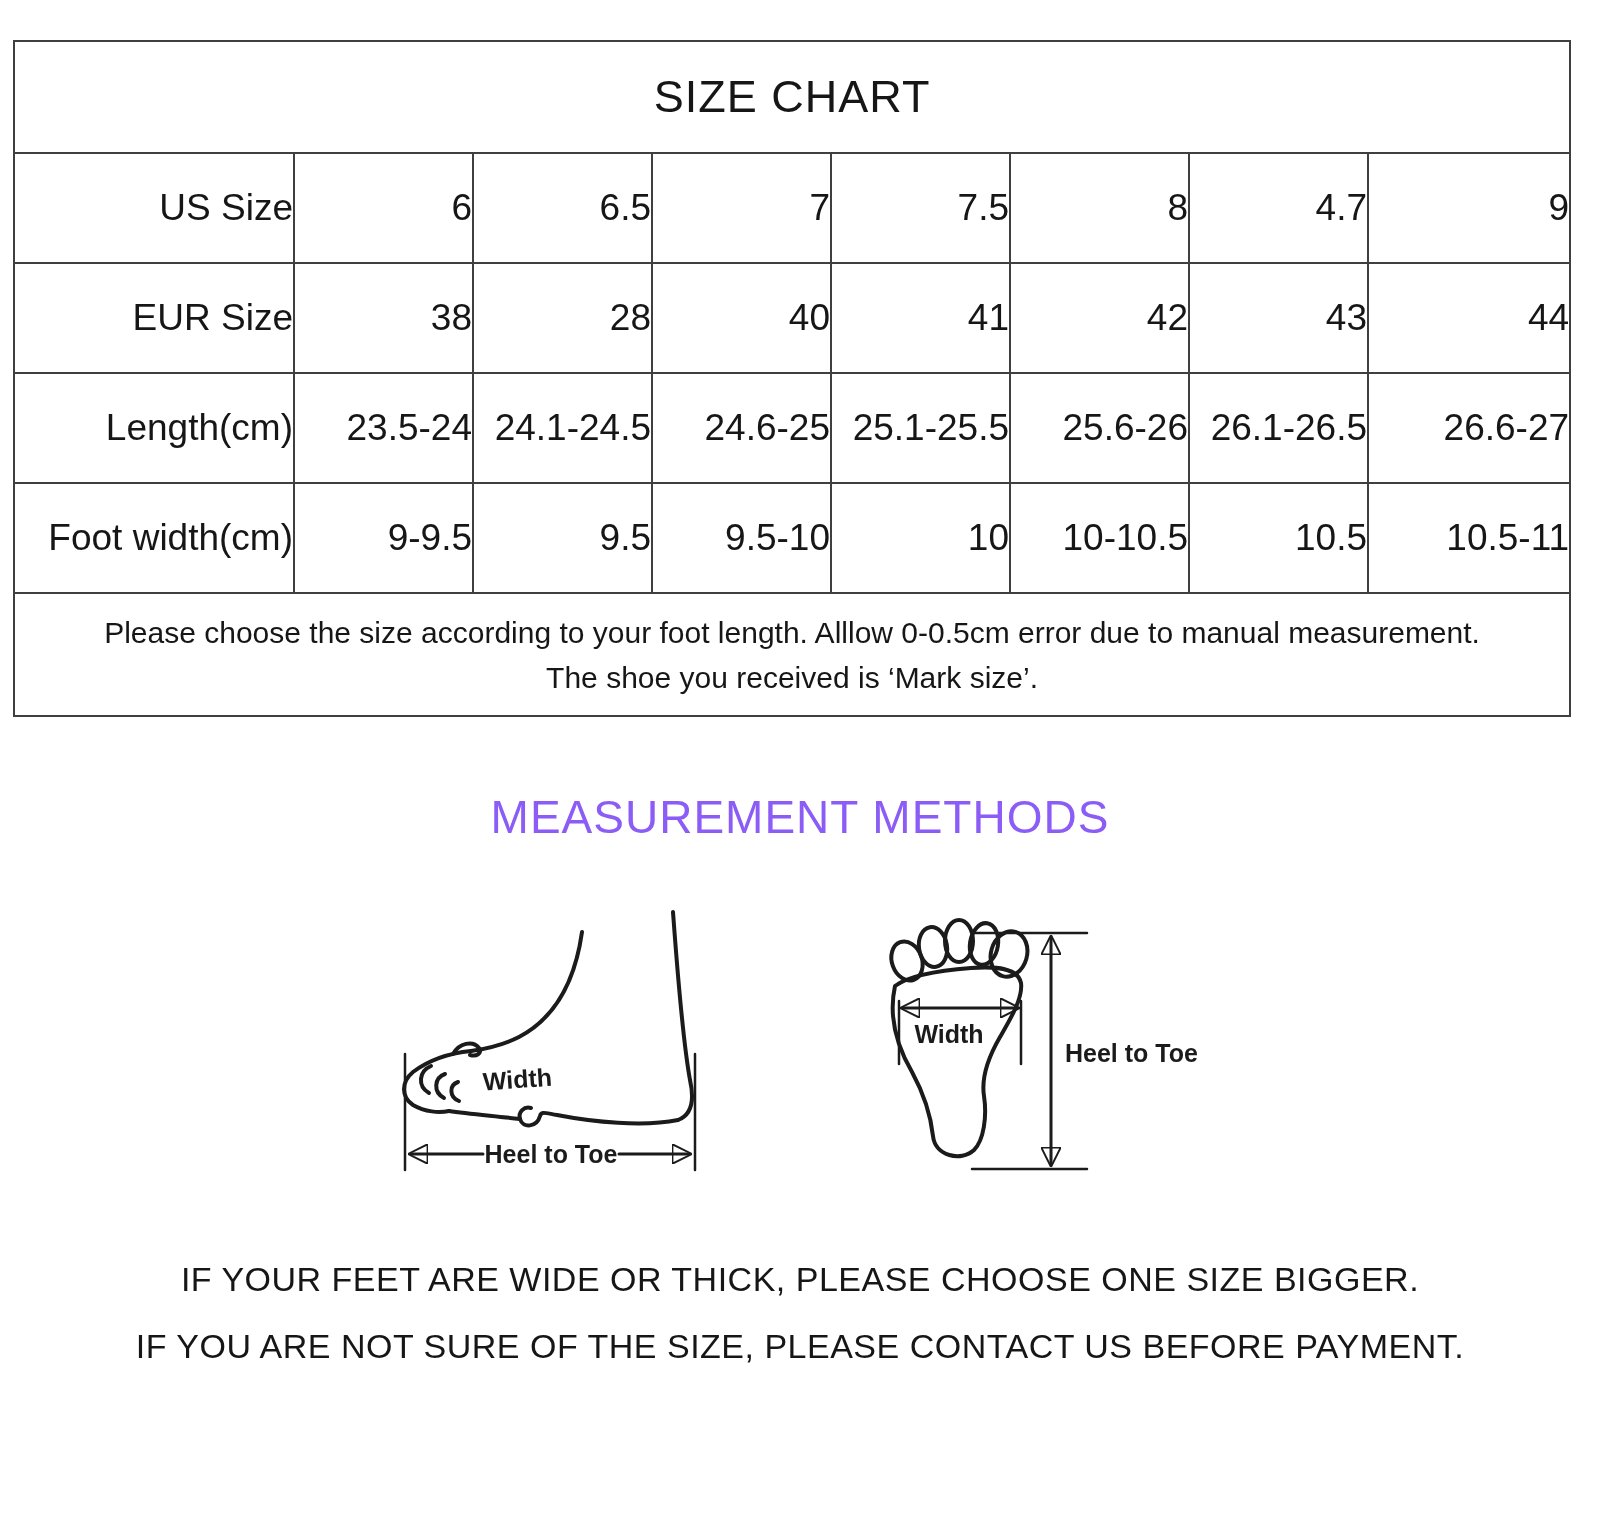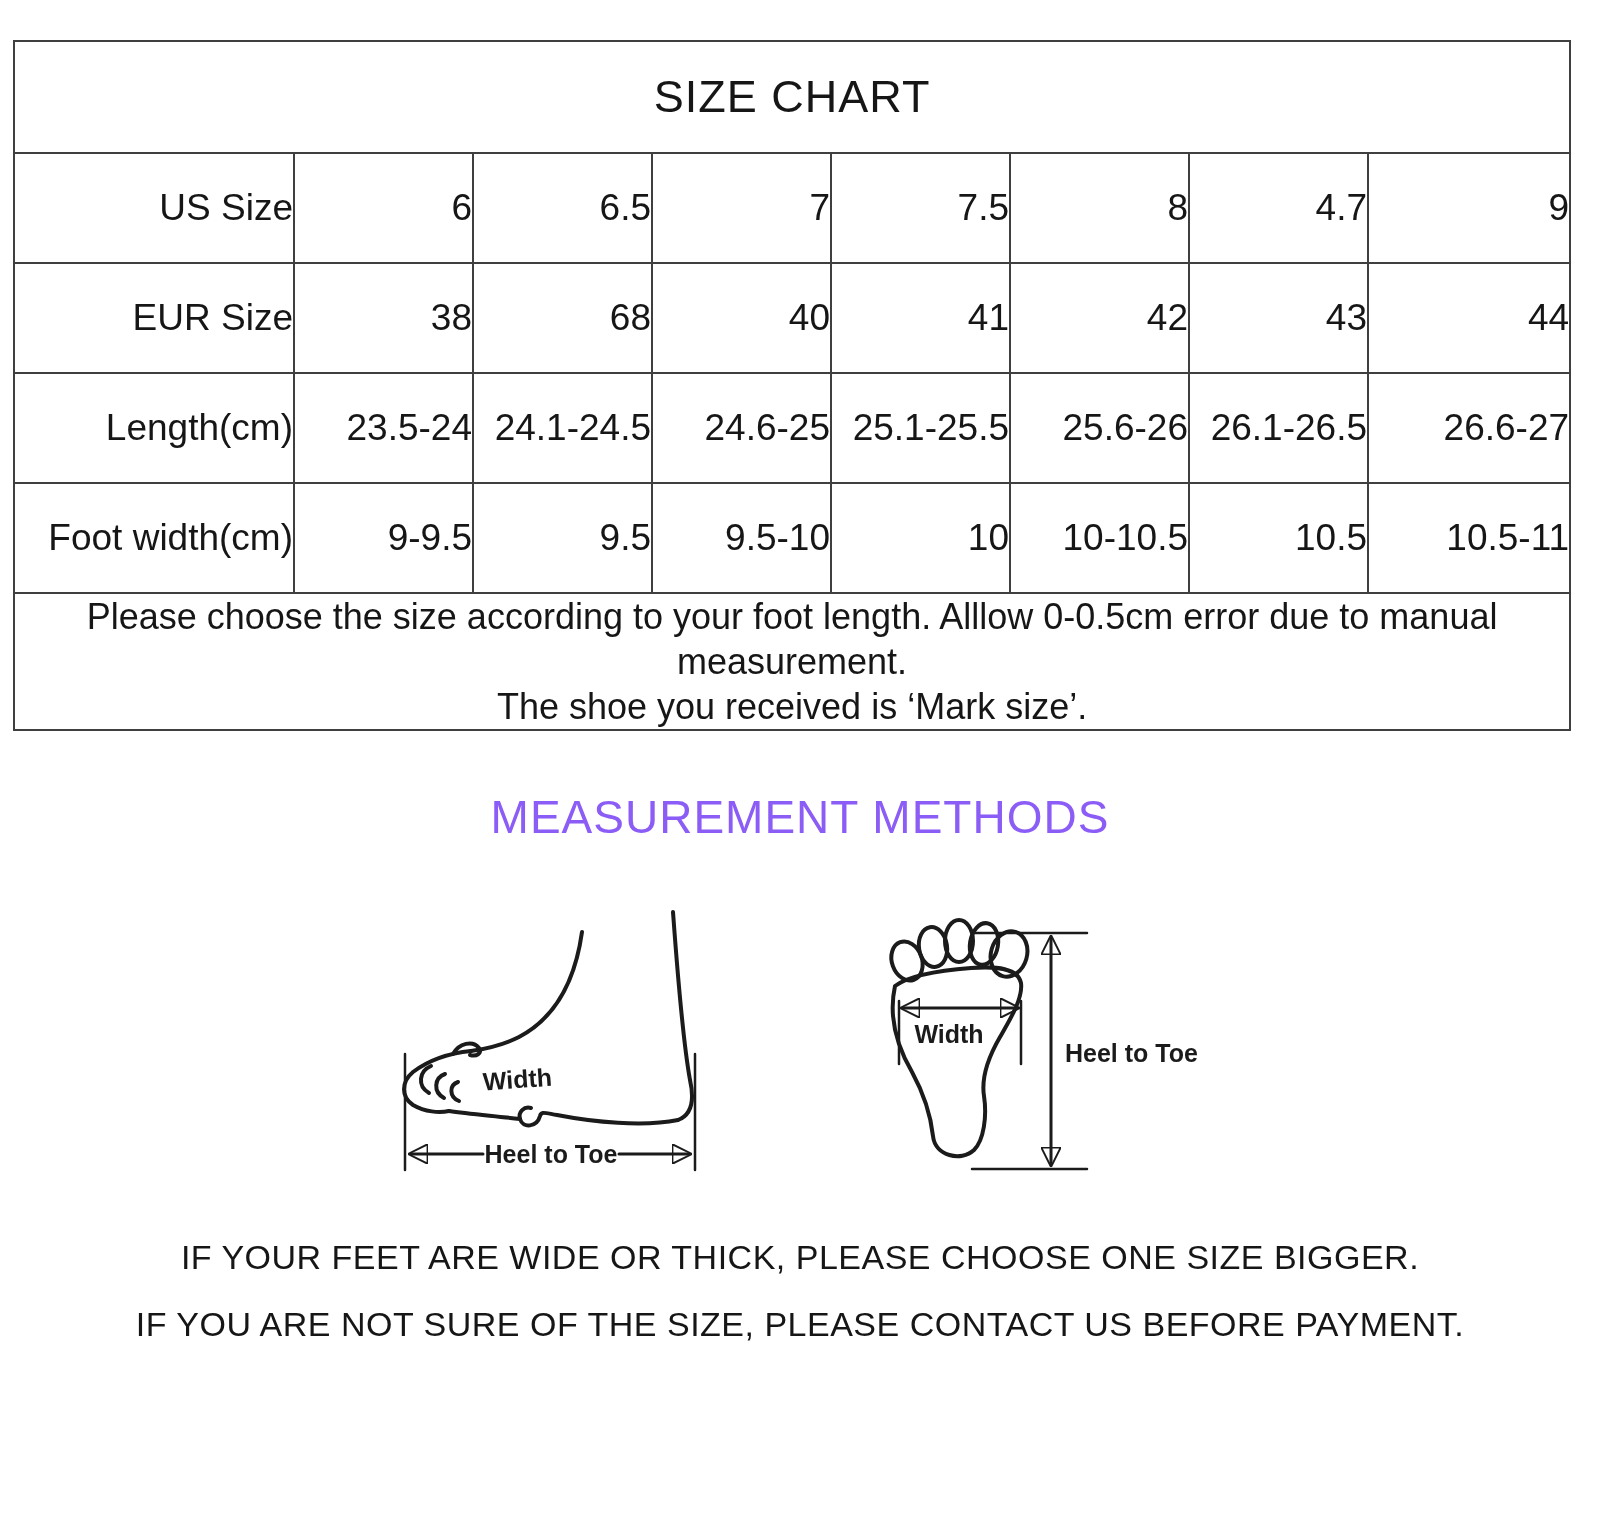--- a/index.html
+++ b/index.html
@@ -12,21 +12,21 @@
     position:absolute;left:13px;top:40px;width:1556px;
     border-collapse:collapse;table-layout:fixed;
   }
   table.size-chart td{
     border:2px solid #3f3f3f;text-align:center;vertical-align:middle;
     color:#161616;padding:0;
   }
   td.title-cell{height:110px;font-size:45px;letter-spacing:1px;}
   tr.data-row td{height:108px;font-size:37px;text-align:right;}
   tr.data-row td.row-label{font-size:37px;}
-  td.note-cell{height:121px;font-size:36px;line-height:45px;padding:8px 30px 12px;}
+  td.note-cell{height:121px;font-size:30px;line-height:45px;padding:8px 30px 12px;}
   
   .mm-title{
     margin-top:77px;text-align:center;font-size:46px;color:#8b5cf6;
     letter-spacing:1px;
   }
   .diagrams{
     margin-top:60px;display:flex;justify-content:center;align-items:flex-end;
     gap:170px;
   }
   .diagrams svg{display:block;}
@@ -37,21 +37,21 @@
   .measure-line{stroke-width:3px;}
   .tick-line{stroke-width:2.5px;}
   .diagrams text{
     font-family:"Liberation Sans",sans-serif;fill:#1b1b1b;
     font-size:25px;font-weight:600;
   }
   .arrow-head{fill:#1b1b1b;stroke:none;}
   .advice{
     text-align:center;font-size:34px;color:#161616;letter-spacing:0.5px;
   }
-  .advice-1{margin-top:62px;}
+  .advice-1{margin-top:84px;}
   .advice-2{margin-top:28px;}
 </style>
 </head>
 <body>
 
 <div class="sheet">
 
   <table class="size-chart">
     <colgroup>
       <col style="width:280px">
@@ -73,21 +73,21 @@
       <td>6.5</td>
       <td>7</td>
       <td>7.5</td>
       <td>8</td>
       <td>4.7</td>
       <td>9</td>
     </tr>
     <tr class="data-row">
       <td class="row-label">EUR Size</td>
       <td>38</td>
-      <td>68</td>
+      <td>28</td>
       <td>40</td>
       <td>41</td>
       <td>42</td>
       <td>43</td>
       <td>44</td>
     </tr>
     <tr class="data-row">
       <td class="row-label">Length(cm)</td>
       <td>23.5-24</td>
       <td>24.1-24.5</td>

